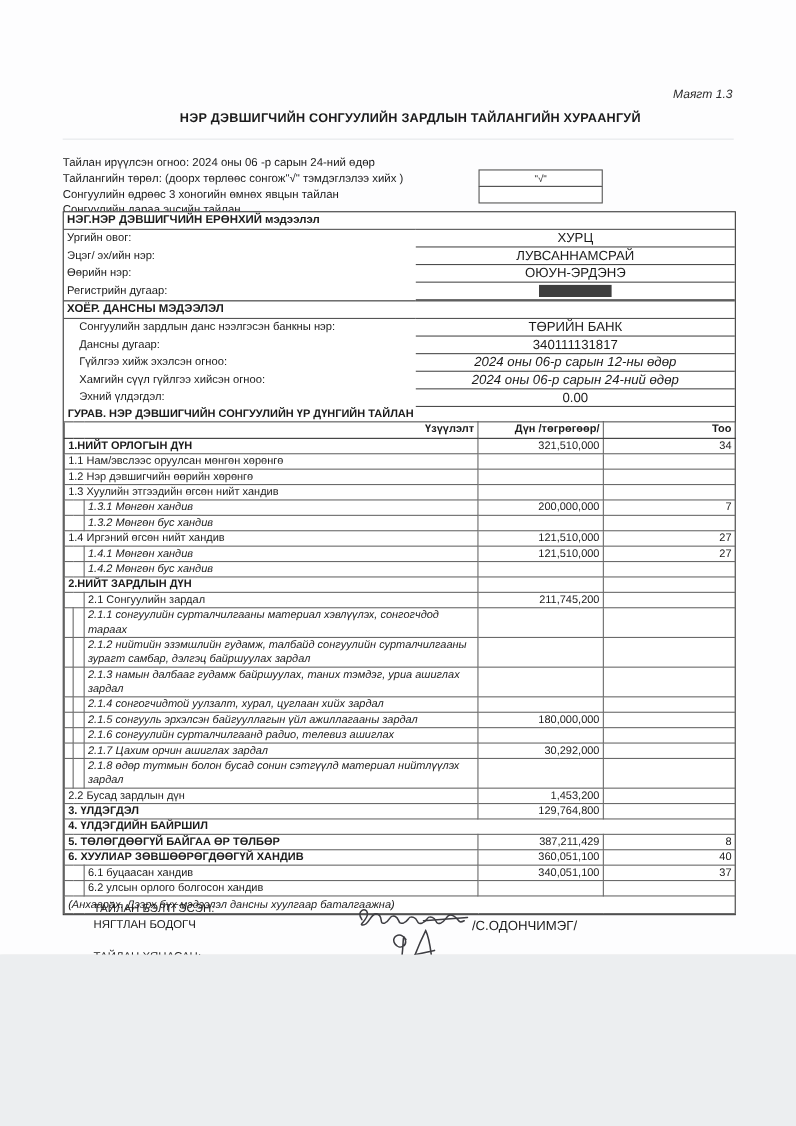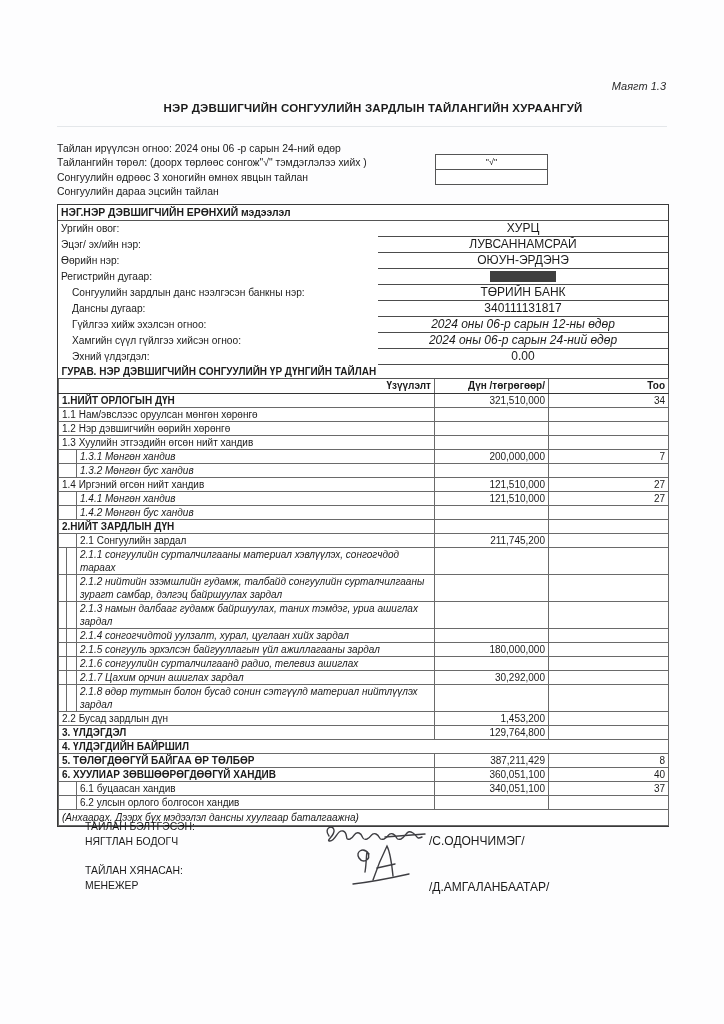--- a/index.html
+++ b/index.html
@@ -1,28 +1,28 @@
 <!DOCTYPE html>
 <html><head>
 <meta charset="utf-8">
 <style>
   html,body{margin:0;padding:0;background:#eceef0;}
   .page{
-    width:724px;height:1024px;background:#fdfdfe;position:relative;margin:0 auto;
+    width:724px;height:868px;background:#fdfdfe;position:relative;margin:0 auto;
     font-family:"Liberation Sans",sans-serif;color:#1b1b1b;overflow:hidden;
     box-shadow:0 0 4px rgba(0,0,0,.15);
   }
   .form-code{position:absolute;top:80px;right:58px;font-style:italic;font-size:11px;color:#2a2a2a;}
   .title{position:absolute;top:102px;left:0;width:100%;text-align:center;font-size:11.5px;font-weight:bold;letter-spacing:.2px;padding-left:11px;}
   .info{position:absolute;top:126px;left:57px;width:610px;font-size:10.4px;line-height:14.4px;border-top:1px solid #e4e7ea;padding-top:15px;}
   .info div{white-space:nowrap;}
   .checkboxes{position:absolute;left:378px;top:27px;width:113px;}
   .cb-row{width:111px;height:14px;border:1px solid #555;text-align:center;font-size:9px;line-height:14px;background:#fff;}
   .cb-row + .cb-row{margin-top:-1px;}
-  .main-wrap{position:absolute;top:204px;left:57px;width:610px;border:1.4px solid #3a3a3a;background:#fff;}
+  .main-wrap{position:absolute;top:192px;left:57px;width:610px;border:1.4px solid #3a3a3a;background:#fff;}
   table{width:100%;border-collapse:collapse;table-layout:fixed;}
   td{overflow:hidden;}
   .sec-hdr td{font-weight:bold;font-size:10.4px;padding:1px 2px 1px 3px;border-bottom:1px solid #555;height:13px;}
   .sec2-hdr td{border-top:1.6px solid #333;}
   .sec3-hdr td{border-top:1.6px solid #333;}
   .kv-label{padding:0 0 0 3px;font-size:10.2px;height:13.6px;line-height:13.6px;white-space:nowrap;}
   .sec2 .kv-label{padding-left:14px;}
   .kv-value{border-bottom:1px solid #4c4c4c;text-align:center;font-size:12px;line-height:13px;}
   .redact{display:inline-block;width:66px;height:11px;background:#3f3f3f;vertical-align:middle;margin-bottom:1px;}
   .sec3 td{border:1px solid #6a6a6a;padding:0 3px;font-size:10px;line-height:13px;vertical-align:top;height:13px;}
@@ -85,20 +85,23 @@
             <td class="kv-value"><div class="redact"></div></td>
           </tr>
         </tbody>
     </table>
     <table class="sec2">
       <colgroup>
           <col style="width:320px">
           <col style="width:290px">
         </colgroup>
       <tbody>
+        <tr class="sec-hdr sec2-hdr">
+          <td colspan="2">ХОЁР. ДАНСНЫ МЭДЭЭЛЭЛ</td>
+        </tr>
       <tr>
             <td class="kv-label">Сонгуулийн зардлын данс нээлгэсэн банкны нэр:</td>
             <td class="kv-value">ТӨРИЙН БАНК</td>
           </tr>
           <tr>
             <td class="kv-label">Дансны дугаар:</td>
             <td class="kv-value">340111131817</td>
           </tr>
           <tr>
             <td class="kv-label">Гүйлгээ хийж эхэлсэн огноо:</td>

